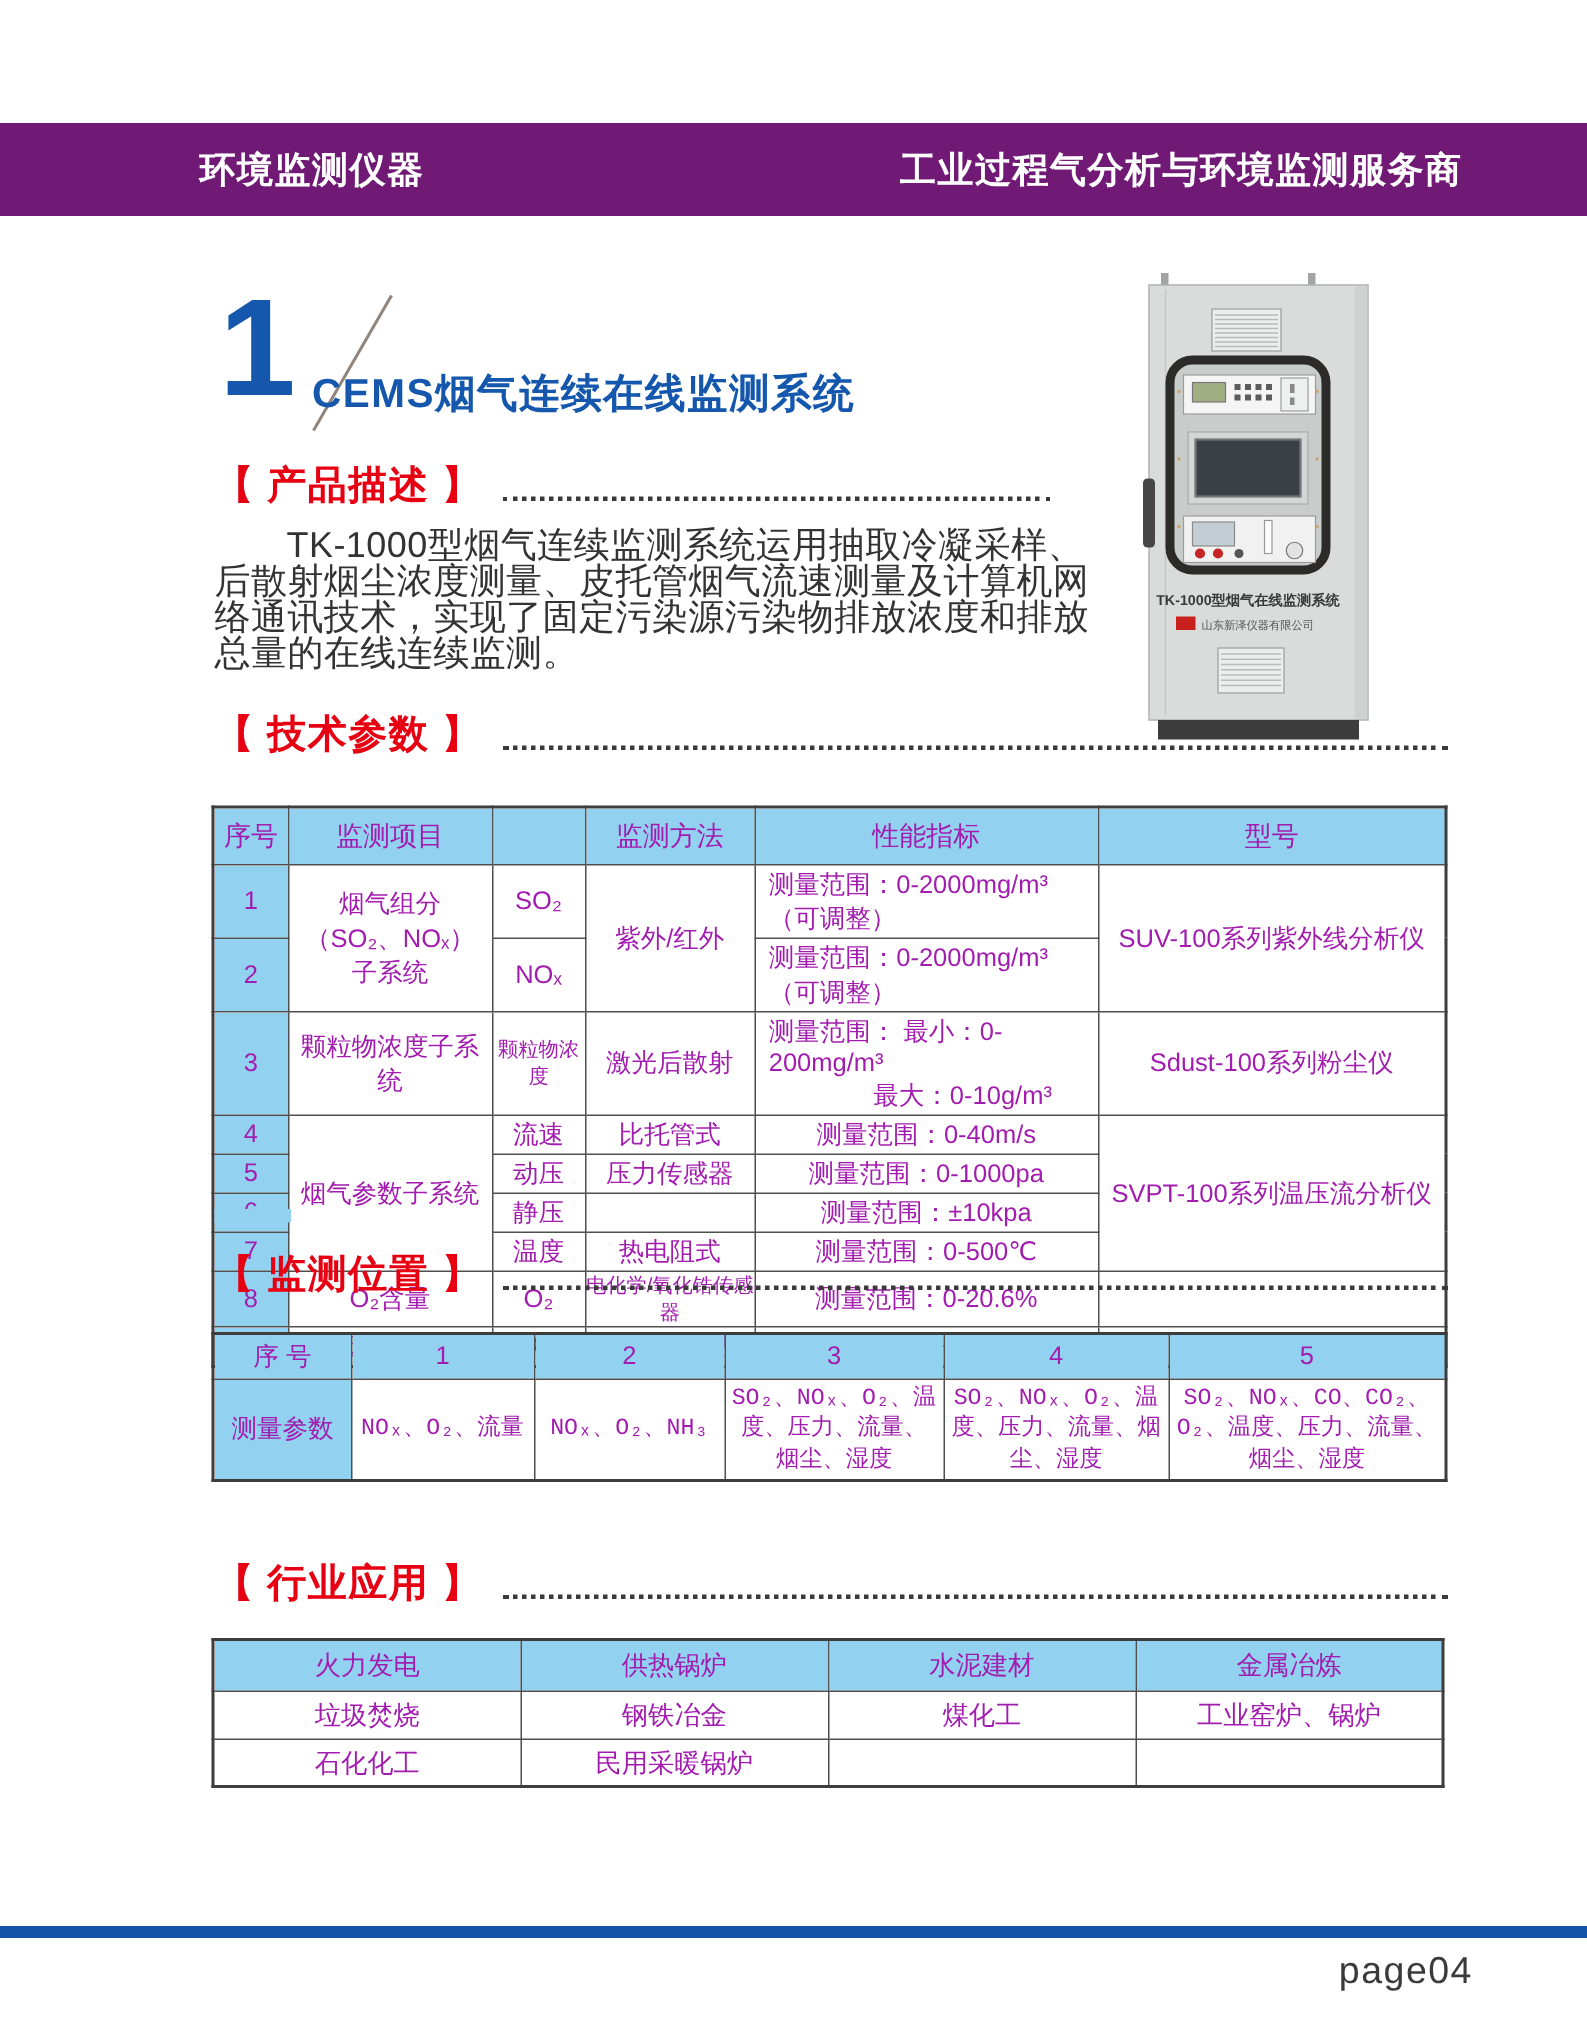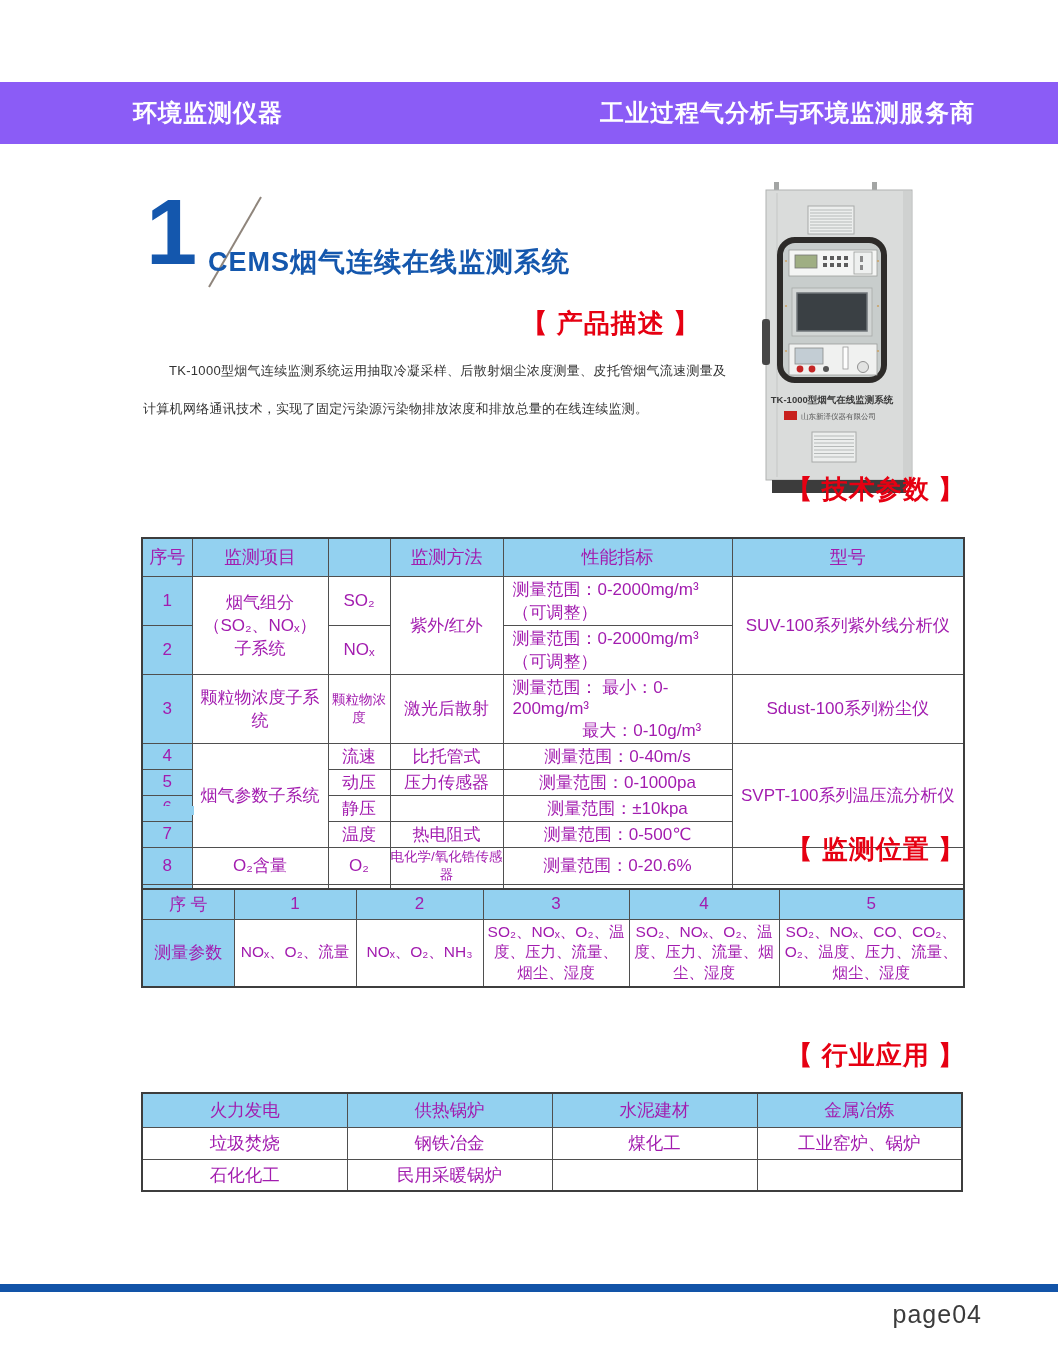--- a/index.html
+++ b/index.html
@@ -1,42 +1,42 @@
 <!DOCTYPE html>
 <html><head>
 <meta charset="utf-8">
 <style>
   html,body{margin:0;padding:0;background:#ffffff;}
   .page{position:relative;width:1058px;height:1346px;background:#ffffff;overflow:hidden;
         font-family:"Liberation Sans","DejaVu Sans",sans-serif;color:#2e2e2e;}
 
   
-  .topbar{position:absolute;top:82px;left:0;width:1058px;height:62px;background:#8b5cf6;
+  .topbar{position:absolute;top:82px;left:0;width:1058px;height:62px;background:#701a75;
           display:flex;align-items:center;justify-content:space-between;box-sizing:border-box;
           padding:0 83px 0 133px;}
   .topbar span{color:#ffffff;font-weight:bold;font-size:24px;letter-spacing:1px;white-space:nowrap;}
 
   
   .title-block{position:absolute;top:192px;left:146px;width:600px;height:120px;}
   .num{position:absolute;left:0;top:-6px;font-size:92px;font-weight:bold;color:#1457ad;line-height:1;}
   .slash{position:absolute;left:88px;top:-2px;width:2px;height:104px;background:#8f857c;
          transform:rotate(30deg);}
   .title-text{position:absolute;left:62px;top:52px;font-size:27px;font-weight:bold;color:#1457ad;
               white-space:nowrap;letter-spacing:1px;}
 
   
-  .sec-head{position:absolute;left:143px;display:flex;align-items:flex-end;flex-direction:column;}
+  .sec-head{position:absolute;left:143px;display:flex;align-items:flex-end;}
   .sec-label{font-size:26px;font-weight:bold;color:#e60012;letter-spacing:1px;white-space:nowrap;}
   .leader{flex:1;border-bottom:3.5px dotted #3a3a3a;margin:0 0 7px 14px;height:0;}
   .head-desc{top:306px;width:557px;}
   .head-tech{top:472px;width:822px;}
   .head-pos{top:832px;width:822px;}
   .head-ind{top:1038px;width:822px;}
 
-  .desc-text{position:absolute;top:352px;left:143px;width:585px;font-size:13px;line-height:38px;
+  .desc-text{position:absolute;top:352px;left:143px;width:585px;font-size:24px;line-height:24px;
              color:#333;text-indent:2em;letter-spacing:0.3px;}
 
   .cabinet{position:absolute;left:750px;top:181px;}
 
   
   table{border-collapse:collapse;table-layout:fixed;position:absolute;left:141px;
         text-align:center;color:#a21caf;}
   td,th{border:1px solid #4f4f4f;font-weight:normal;padding:1px 3px;overflow:hidden;}
   .blue{background:#93d1f0;}
 
@@ -48,21 +48,21 @@
   .tech tr.rs{height:22px;}
   .tech td.left{text-align:left;padding-left:9px;}
   .tech .small{font-size:13.5px;padding:0;}
   .tech .perfline2{text-align:center;padding-left:2.5em;}
   .tech-tail{position:absolute;left:143px;top:806px;width:51px;height:9px;background:#93d1f0;}
 
   .pos{top:888px;width:822px;font-size:17px;border:2px solid #3d3d3d;}
   .pos tr.h1{height:30px;padding-left:37px;}
   .pos tr.h2{height:30px;}
   .pos tr.h3{height:62px;}
-  .pos td.params{font-size:15.5px;line-height:1.35;padding:2px 4px;}
+  .pos td.params{font-size:15.5px;line-height:1.35;padding:2px 4px;font-family:Liberation Mono, monospace;}
 
   .ind{top:1092px;width:822px;font-size:17.5px;border:2px solid #3d3d3d;}
   .ind tr{height:32px;padding-left:26px;}
   .ind tr.head{height:34px;}
 
   
   .footer-line{position:absolute;top:1284px;left:0;width:1058px;height:8px;background:#1254a8;}
   .page-num{position:absolute;top:1300px;right:76px;font-size:25px;color:#3b3b3b;letter-spacing:1px;}
 </style>
 </head>

